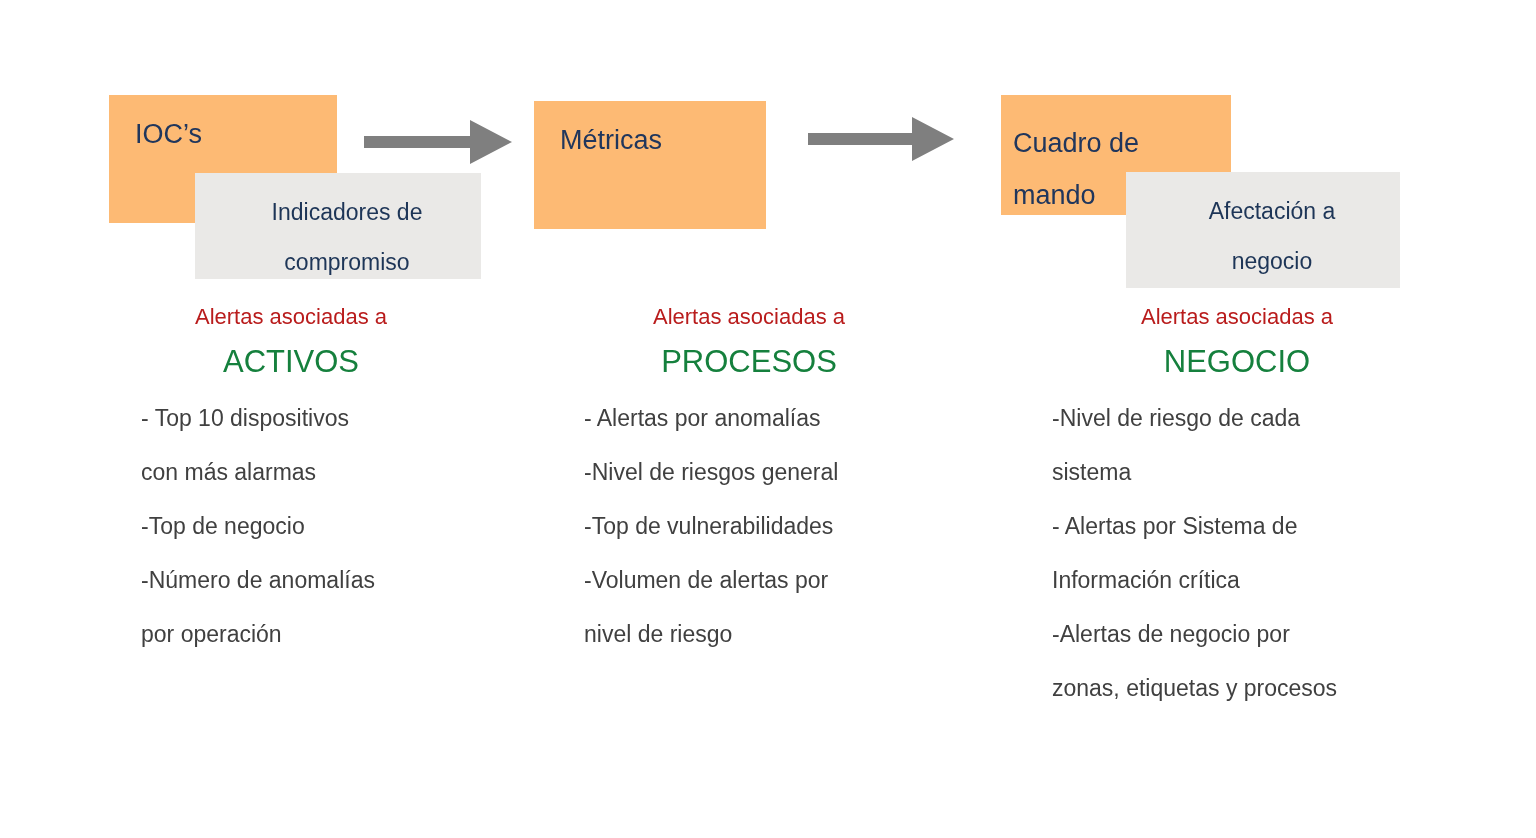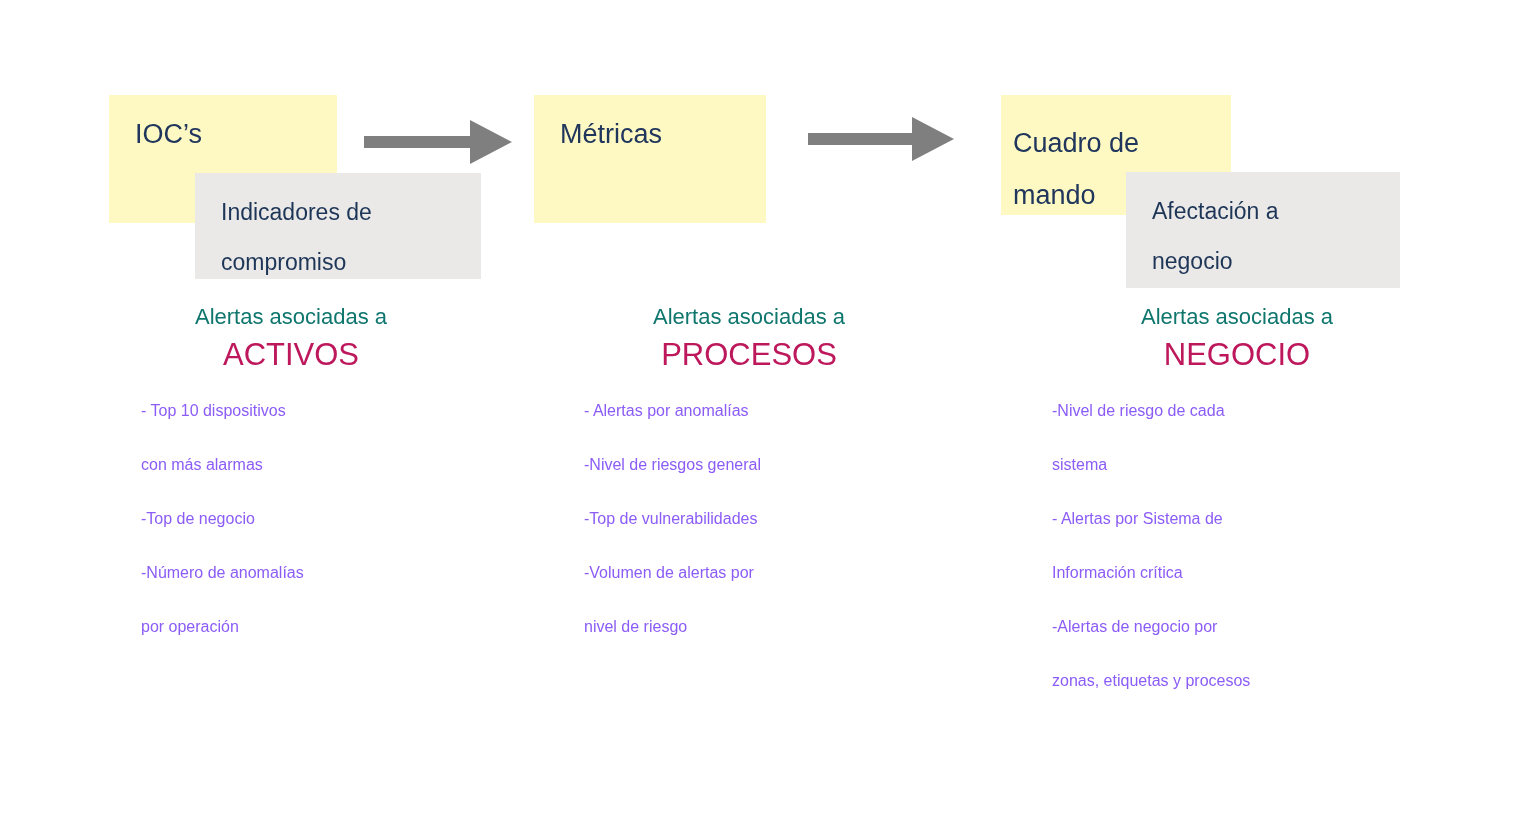--- a/index.html
+++ b/index.html
@@ -18,40 +18,41 @@
   }
 
   .canvas {
     position: absolute;
     inset: 0;
   }
 
   
   .stage-blue {
     position: absolute;
-    background: #fef9c3;
+    background: #fdba74;
     box-sizing: border-box;
     z-index: 2;
   }
   .stage-blue .stage-title {
     position: absolute;
     left: 26px;
     top: 17px;
     right: 6px;
     font-size: 27px;
     line-height: 44px;
     color: #20365c;
     white-space: pre-line;
   }
 
   .stage-gray {
     position: absolute;
     background: #eae9e7;
     box-sizing: border-box;
     z-index: 3;
+    text-align: center;
   }
   .stage-gray .stage-sub {
     position: absolute;
     left: 26px;
     top: 14px;
     right: 8px;
     font-size: 23px;
     line-height: 50px;
     color: #1d3557;
     white-space: pre-line;
@@ -65,37 +66,38 @@
 
   
   .col {
     position: absolute;
     z-index: 1;
   }
   .col .assoc {
     font-size: 22px;
     line-height: 30px;
     text-align: center;
-    color: #0f766e;
+    color: #b91c1c;
     white-space: nowrap;
   }
   .col .heading {
     font-size: 31px;
     line-height: 46px;
     text-align: center;
-    color: #be185d;
+    color: #15803d;
+    margin-top: 7px;
     white-space: nowrap;
   }
   .col .bullets {
     margin-top: 6px;
   }
   .col .bullet {
-    font-size: 16px;
+    font-size: 23px;
     line-height: 54px;
-    color: #8b5cf6;
+    color: #404040;
     white-space: pre-line;
   }
 </style>
 </head>
 <body>
 
 <div class="canvas">
 
   <div class="stage-blue" style="left:109px; top:95px; width:228px; height:128px;">
     <div class="stage-title">IOC’s</div>
@@ -104,21 +106,21 @@
     <div class="stage-sub">Indicadores de
 compromiso</div>
   </div>
 
   <div class="arrow" style="left:362px; top:118px; width:152px; height:48px;">
     <svg width="152" height="48" viewBox="0 0 152 48" xmlns="http://www.w3.org/2000/svg">
       <path d="M2 18 H 108 V 2 L 150 24 L 108 46 V 30 H 2 Z" fill="#7f7f7f"></path>
     </svg>
   </div>
 
-  <div class="stage-blue" style="left:534px; top:95px; width:232px; height:128px;padding-left:18px;">
+  <div class="stage-blue" style="left:534px; top:101px; width:232px; height:128px;padding-left:18px;">
     <div class="stage-title">Métricas</div>
   </div>
 
   <div class="arrow" style="left:806px; top:115px; width:150px; height:48px;">
     <svg width="150" height="48" viewBox="0 0 150 48" xmlns="http://www.w3.org/2000/svg">
       <path d="M2 18 H 106 V 2 L 148 24 L 106 46 V 30 H 2 Z" fill="#7f7f7f"></path>
     </svg>
   </div>
 
   <div class="stage-blue" style="left:1001px; top:95px; width:230px; height:120px;">

